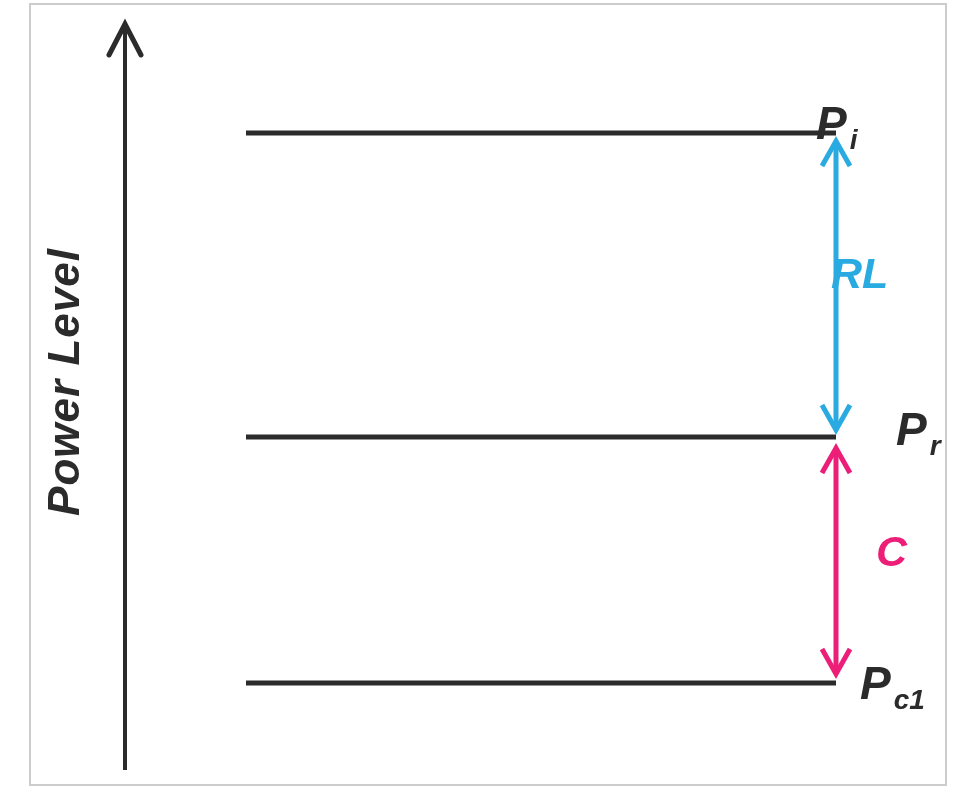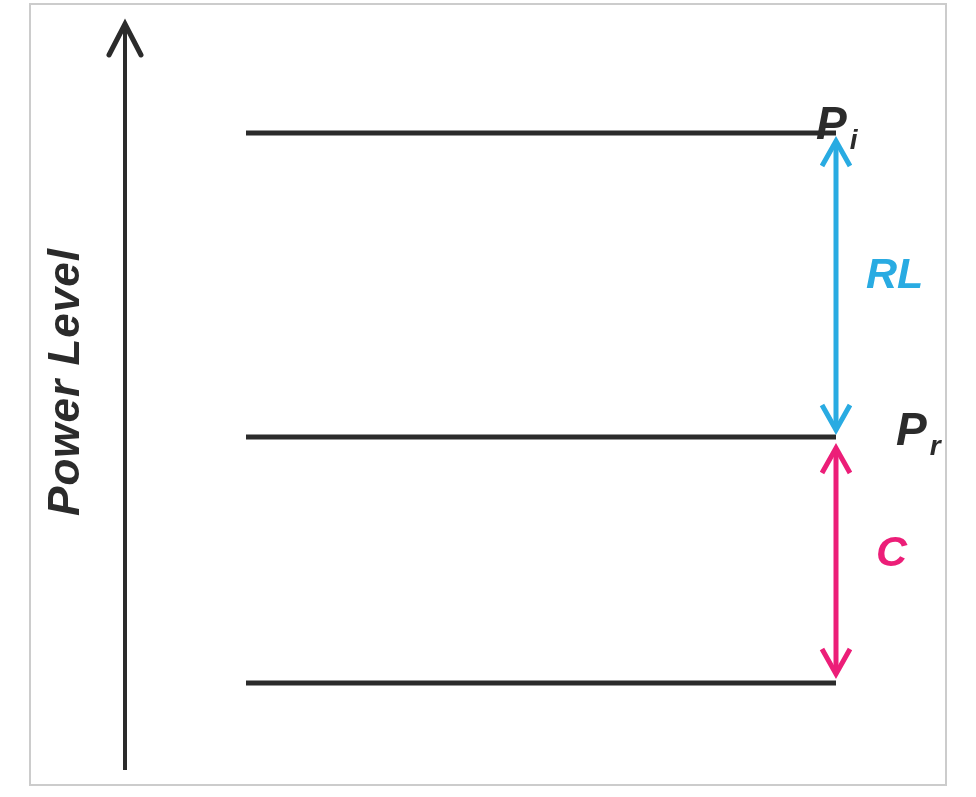--- a/index.html
+++ b/index.html
@@ -44,21 +44,21 @@
   .level-label { font-size: 46px; }
   .level-label .sub {
     font-size: 28px;
     vertical-align: -10px;
     margin-left: 3px;
   }
   .label-pi  { left: 816px; top: 100px; }
   .label-pr  { left: 896px; top: 406px; }
   .label-pc1 { left: 860px; top: 660px; }
   .span-label { font-size: 43px; }
-  .span-rl { left: 866px; top: 252px; color: var(--cyan); }
+  .span-rl { left: 831px; top: 252px; color: var(--cyan); }
   .span-c  { left: 876px; top: 530px; color: var(--magenta); }
 </style>
 </head>
 <body>
 
 <div class="stage">
 
   <svg class="canvas" viewBox="0 0 976 797" aria-hidden="true">
 
     <rect x="30" y="4" width="916" height="781" fill="none" stroke="var(--frame)" stroke-width="2"></rect>
@@ -84,17 +84,18 @@
       <polyline points="822,649 836,674 850,649"></polyline>
     </g>
   </svg>
 
   <div class="txt axis-label">Power Level</div>
 
   <div class="txt level-label label-pi"><span>P</span><span class="sub">i</span></div>
 
   <div class="txt level-label label-pr"><span>P</span><span class="sub">r</span></div>
 
+  <div class="txt level-label label-pc1"><span>P</span><span class="sub">c1</span></div>
 
   <div class="txt span-label span-rl">RL</div>
   <div class="txt span-label span-c">C</div>
 
 </div>
 
 </body></html>

